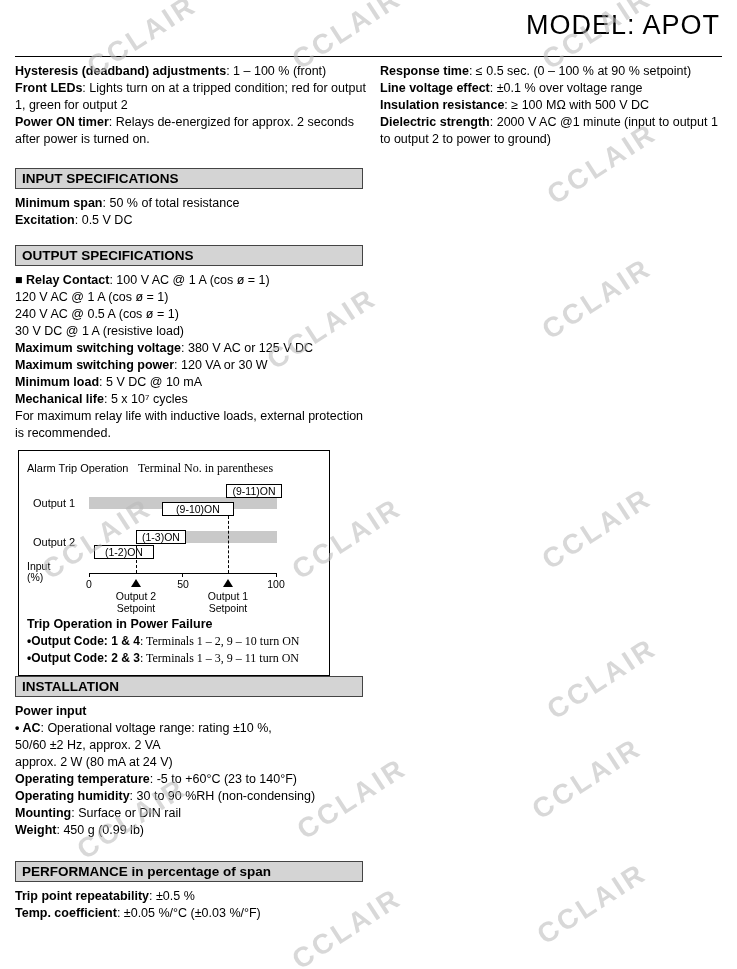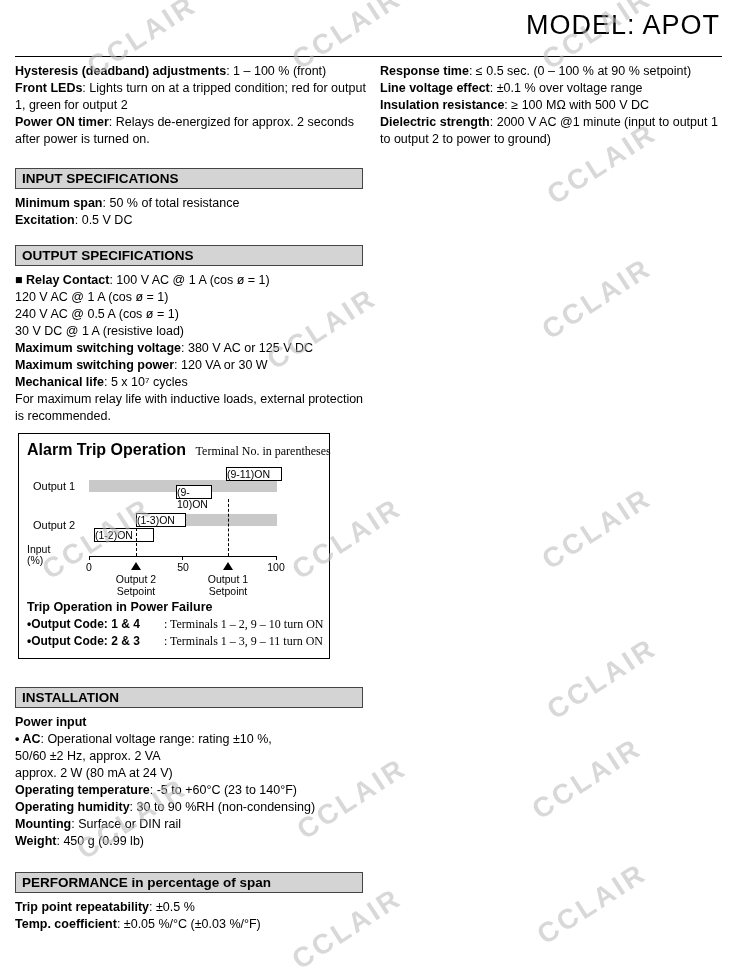--- a/index.html
+++ b/index.html
@@ -9,45 +9,45 @@
   .content { position:relative; padding:0 15px; z-index:1; }
   .header { padding-top:10px; height:57px; border-bottom:1.5px solid #000; text-align:right; }
   .title { font-size:27px; letter-spacing:1px; font-weight:400; padding-right:2px; }
   .two-col { display:flex; gap:12px; margin-top:6px; }
   .col-left { width:353px; }
   .col-right { width:342px; }
   .line { font-size:12.5px; line-height:17px; }
   .line b { font-weight:bold; }
   .left-col { width:353px; }
   .secbar { width:348px; background:#d4d4d4; border:1px solid #444; font-weight:bold; font-size:13.5px; padding:2px 6px; margin-bottom:6px; }
-  .serif { font-family:"Liberation Serif",serif;margin-left:24px; }
+  .serif { font-family:"Liberation Serif",serif; }
   
   .diagram { position:relative; width:312px; height:226px; border:1px solid #000; margin:8px 0 0 3px; background:#fff; }
   .dg-titlerow { position:absolute; left:8px; top:7px; white-space:nowrap; }
-  .dg-title { font-weight:bold; font-size:16px; }
+  .dg-title { font-weight:normal; font-size:11px; }
   .dg-subtitle { font-size:12px; margin-left:5px; }
   .dg-rowlabel { position:absolute; font-size:11px; }
   .dg-bar { position:absolute; height:12px; background:#c9c9c9; }
-  .dg-box { position:absolute; height:14px; background:#fff; border:1px solid #000; font-size:10.5px; line-height:12px; }
+  .dg-box { position:absolute; height:14px; background:#fff; border:1px solid #000; font-size:10.5px; text-align:center; line-height:12px; }
   .dg-dash { position:absolute; width:0; border-left:1px dashed #000; }
   .dg-axis { position:absolute; left:70px; top:122px; width:188px; border-top:1px solid #000; }
   .dg-tick { position:absolute; width:1px; height:4px; background:#000; top:122px; }
   .dg-ticklabel { position:absolute; top:127px; font-size:10.5px; transform:translateX(-50%); }
   .dg-axislabel { position:absolute; left:8px; top:110px; font-size:10.5px; line-height:11px; }
   .blk { display:block; }
   .dg-tri { position:absolute; top:128px; width:0; height:0; border-left:5px solid transparent; border-right:5px solid transparent; border-bottom:8px solid #000; transform:translateX(-50%); }
   .dg-splabel { position:absolute; top:139px; font-size:10.5px; line-height:12px; text-align:center; transform:translateX(-50%); white-space:nowrap; }
   .dg-failure-title { position:absolute; left:8px; top:166px; font-weight:bold; font-size:12.5px; }
   .dg-bullet { position:absolute; left:8px; font-size:12px; white-space:nowrap; }
   
   .wm { position:absolute; z-index:5; font-size:28px; font-weight:bold; letter-spacing:3px; color:#b9b9b9; opacity:.55; transform:rotate(-33deg); pointer-events:none; }
   
   .mt20 { margin-top:20px; }
   .mt16 { margin-top:16px; }
-  .mt28 { margin-top:28px; }
+  .mt28 { }
   .mt22 { margin-top:22px; }
 </style>
 </head>
 <body>
 
 <div class="page">
 
   <div class="content">
 
     <div class="header">
@@ -74,33 +74,34 @@
       <p class="line"><b>Minimum span</b><span>: 50 % of total resistance</span></p>
       <p class="line"><b>Excitation</b><span>: 0.5 V DC</span></p>
 
       <div class="secbar mt16">OUTPUT SPECIFICATIONS</div>
       <p class="line"><b>■ Relay Contact</b><span>: 100 V AC @ 1 A (cos ø = 1)</span></p>
       <p class="line"><b></b><span>120 V AC @ 1 A (cos ø = 1)</span></p>
       <p class="line"><b></b><span>240 V AC @ 0.5 A (cos ø = 1)</span></p>
       <p class="line"><b></b><span>30 V DC @ 1 A (resistive load)</span></p>
       <p class="line"><b>Maximum switching voltage</b><span>: 380 V AC or 125 V DC</span></p>
       <p class="line"><b>Maximum switching power</b><span>: 120 VA or 30 W</span></p>
+      <p class="line"><b>Minimum load</b><span>: 5 V DC @ 10 mA</span></p>
       <p class="line"><b>Mechanical life</b><span>: 5 x 10⁷ cycles</span></p>
       <p class="line"><b></b><span>For maximum relay life with inductive loads, external protection is recommended.</span></p>
 
       <div class="diagram">
         <div class="dg-titlerow">
           <span class="dg-title">Alarm Trip Operation</span>
           <span class="dg-subtitle serif">Terminal No. in parentheses</span>
         </div>
 
         <span class="dg-rowlabel" style="left:14px;top:46px">Output 1</span>
         <div class="dg-bar" style="left:70px;top:46px;width:188px"></div>
         <div class="dg-box" style="left:207px;top:33px;width:56px">(9-11)ON</div>
-        <div class="dg-box" style="left:157px;top:51px;width:36px">(9-10)ON</div>
+        <div class="dg-box" style="left:143px;top:51px;width:72px">(9-10)ON</div>
 
         <span class="dg-rowlabel" style="left:14px;top:85px">Output 2</span>
         <div class="dg-bar" style="left:117px;top:80px;width:141px"></div>
         <div class="dg-box" style="left:117px;top:79px;width:50px">(1-3)ON</div>
         <div class="dg-box" style="left:75px;top:94px;width:60px">(1-2)ON</div>
 
         <div class="dg-dash" style="left:209px;top:65px;height:57px"></div>
         <div class="dg-dash" style="left:117px;top:94px;height:28px"></div>
 
         <div class="dg-axis"></div>

